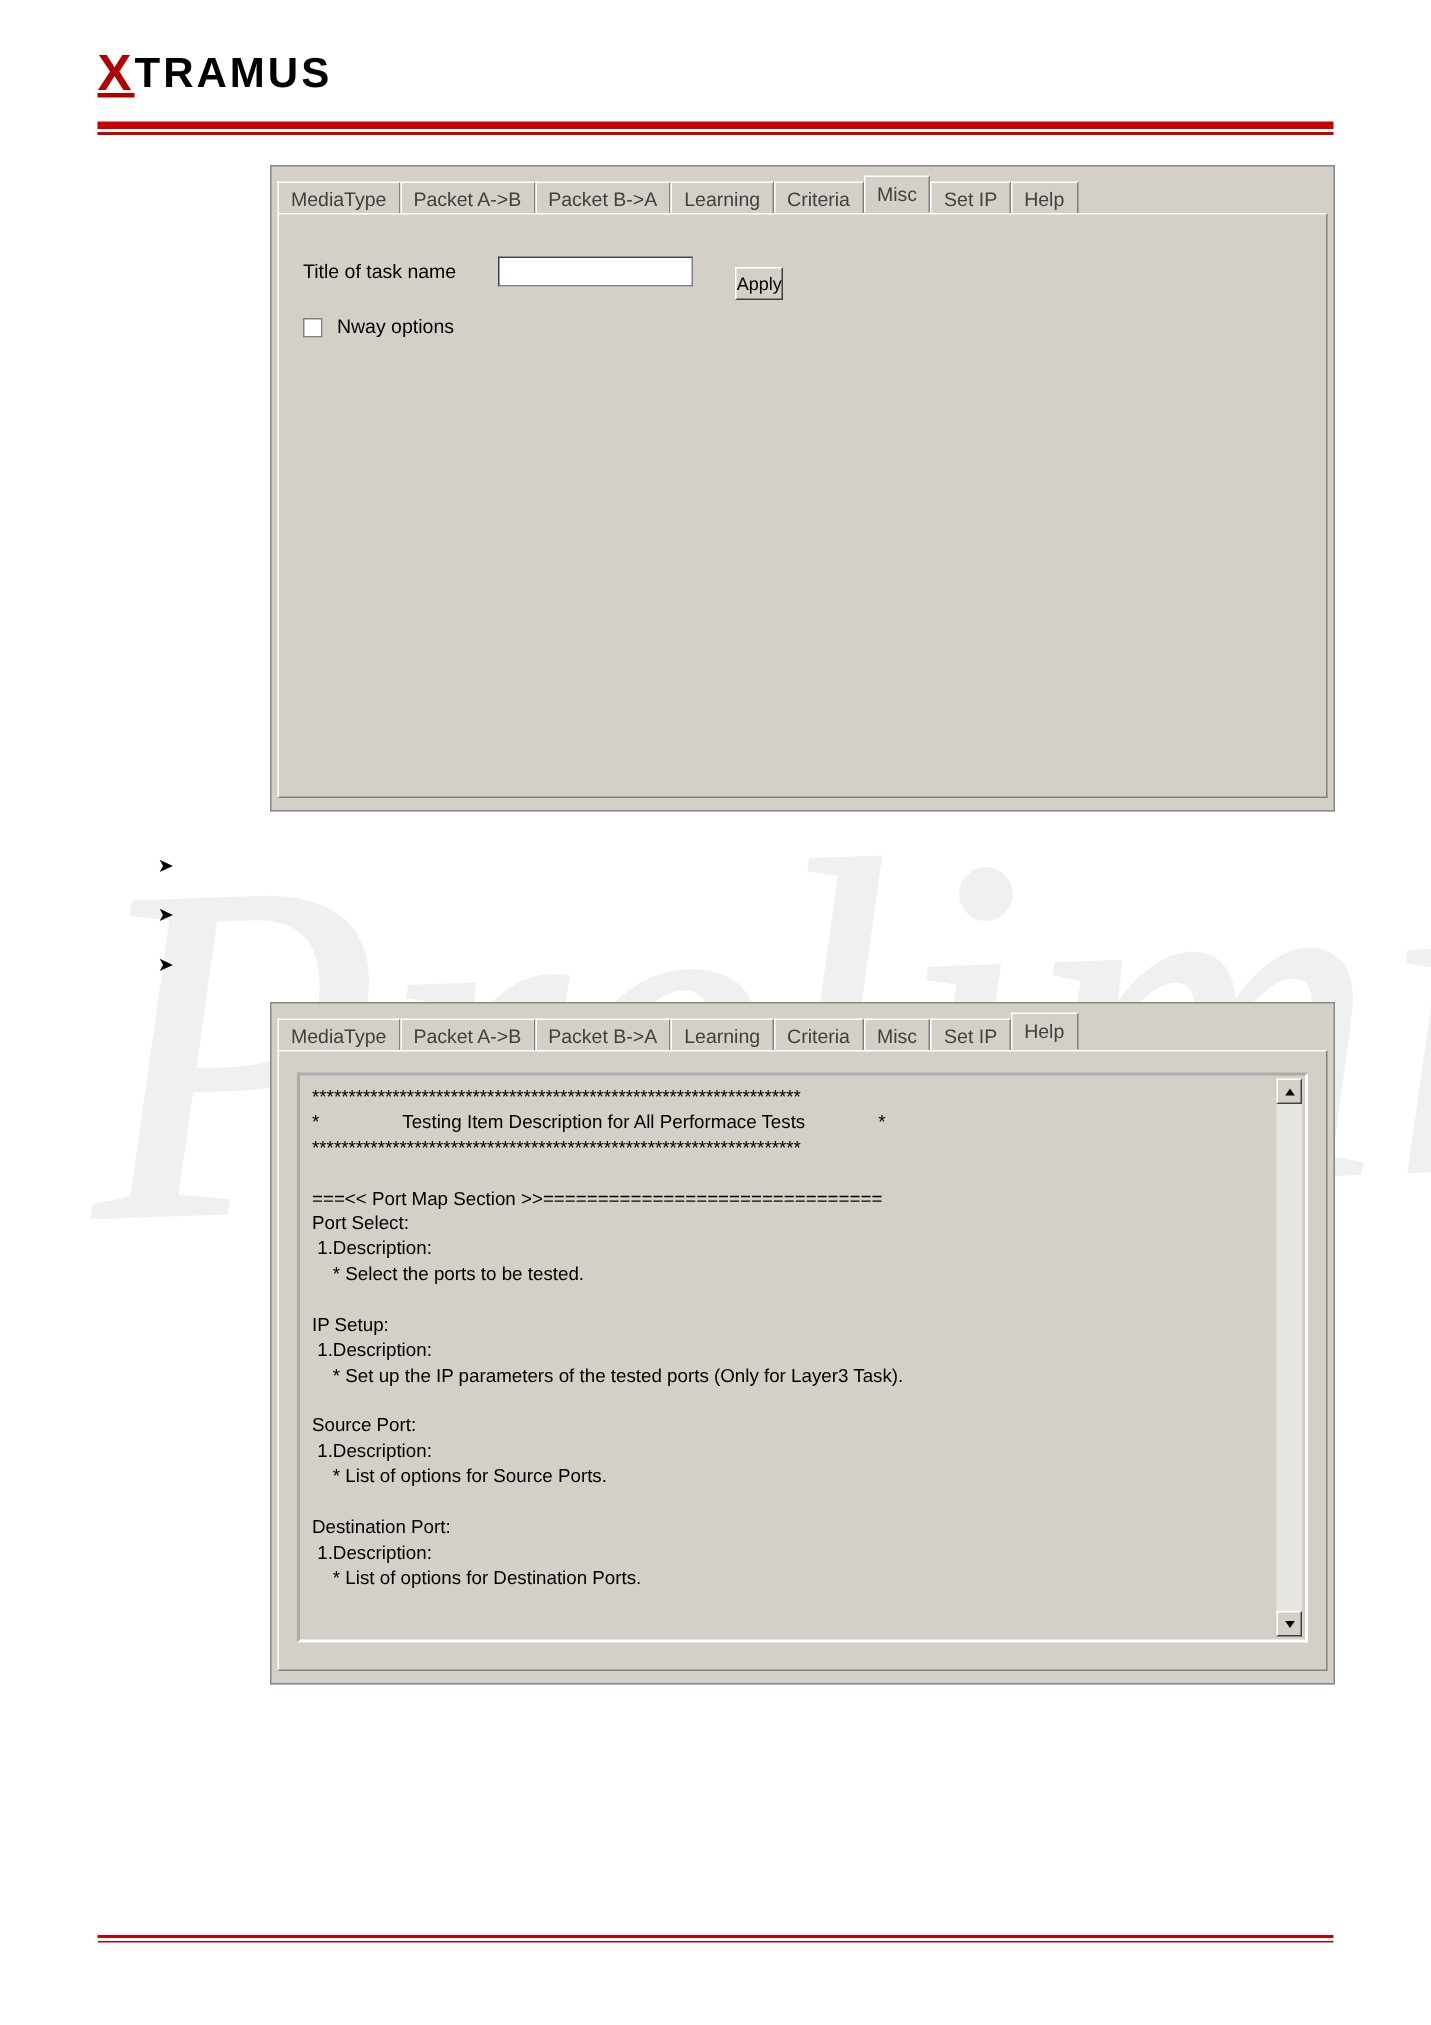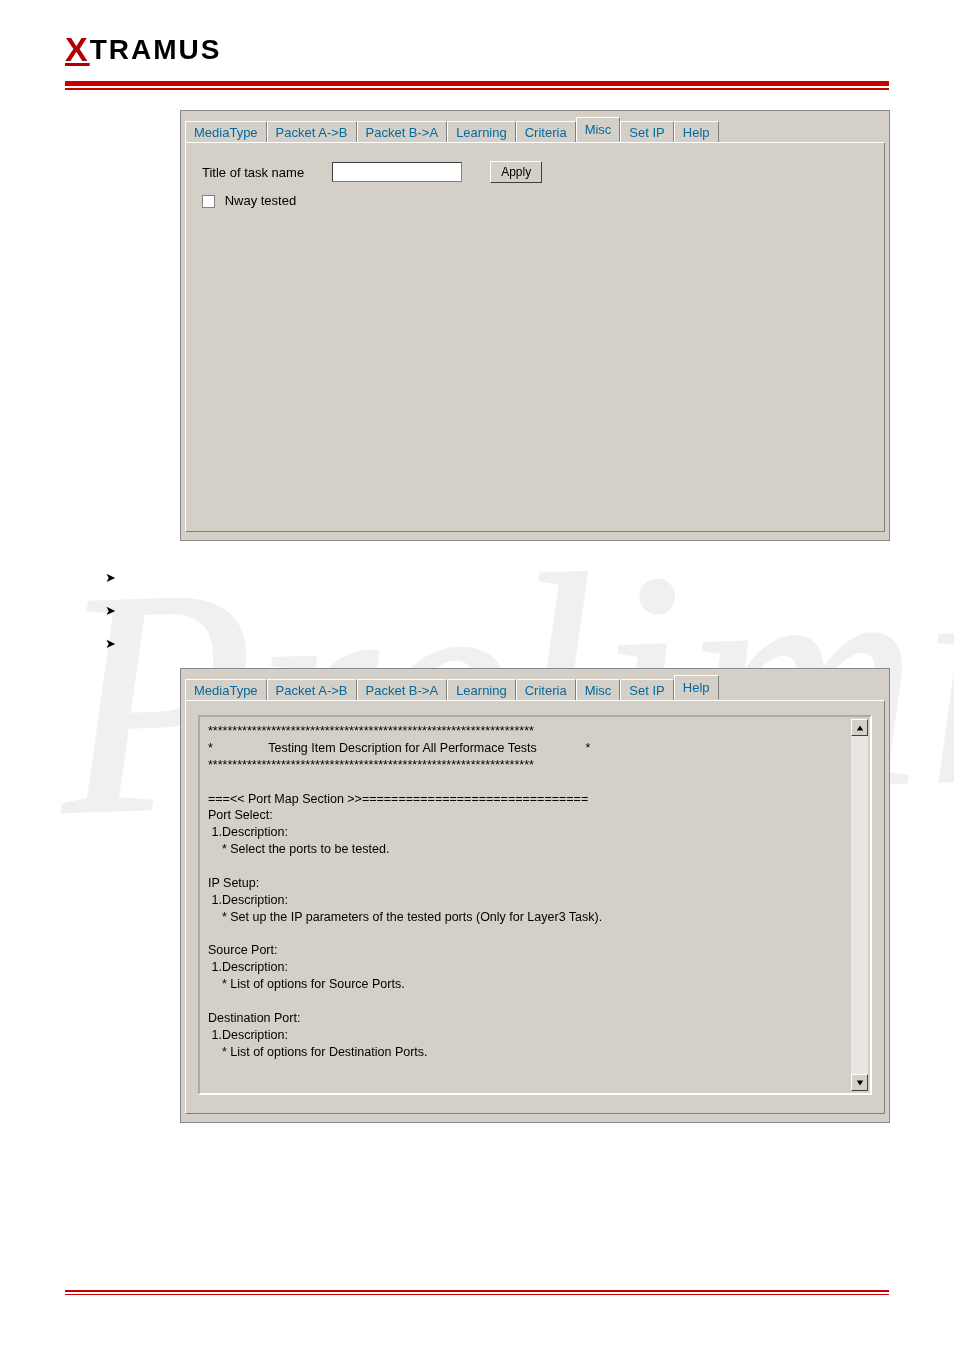--- a/index.html
+++ b/index.html
@@ -15,30 +15,30 @@
 
   
   .watermark { position:absolute; left:50%; top:50%; transform:translate(-50%,-55%) rotate(-2deg); pointer-events:none; z-index:0; opacity:0.22; }
   .watermark svg { width:1000px; height:900px; }
 
   .content { position:relative; z-index:1; padding:20px 65px 0 65px; }
 
   
   .panel-wrap { margin-left:115px; }
   .panel { width:710px; background:#d4d0c8; border:1px solid #888; }
-  .tabs { display:flex; align-items:flex-end; padding:6px 4px 0 4px; font-size:13px; font-family:Tahoma,Arial,sans-serif; color:#0369a1; }
+  .tabs { display:flex; align-items:flex-end; padding:6px 4px 0 4px; font-size:13px; font-family:Tahoma,Arial,sans-serif; color:#404040; }
   .tab { padding:3px 8px 3px 8px; border:1px solid #fff; border-right-color:#808080; border-bottom-color:#d4d0c8; background:#d4d0c8; margin-right:0; position:relative; top:1px; cursor:default; }
   .tab:not(.active){ border-bottom-color:#fff; top:2px; }
   .tab.active { border-bottom-color:#d4d0c8; z-index:2; font-weight:normal; padding-top:4px; padding-bottom:4px; top:0; }
   .tab-body { border:1px solid #fff; border-right-color:#808080; border-bottom-color:#808080; margin:0 4px 8px 4px; background:#d4d0c8; position:relative; }
 
   .misc-body { height:390px; padding:18px 16px; font-size:13px; font-family:Tahoma,Arial,sans-serif; color:#000; }
   .row1 { display:flex; align-items:center; gap:28px; margin-bottom:10px; }
   .txtin { width:130px; height:20px; border:1px solid #808080; border-top-color:#404040; border-left-color:#404040; background:#fff; font-size:12px; padding:1px 3px; }
-  .btn { height:22px; padding:0 10px; font-size:12px; background:#d4d0c8; border:1px solid #fff; border-right-color:#404040; border-bottom-color:#404040; cursor:default; }
+  .btn { height:22px; padding:0 0; font-size:12px; background:#d4d0c8; border:1px solid #fff; border-right-color:#404040; border-bottom-color:#404040; cursor:default;margin-top:17px; }
   .chk { width:13px; height:13px; border:1px solid #808080; background:#fff; display:inline-block; vertical-align:middle; margin-right:6px; }
 
   .bullets { margin:28px 0 0 40px; font-size:15px; font-family:"Times New Roman",serif; color:#000; }
   .bullets li { list-style:none; margin-bottom:16px; }
   .bullets li::before { content:"\27A4"; margin-right:14px; font-size:13px; color:#000; display:inline-block; width:12px; }
 
   .help-body { padding:14px 12px 18px 12px; font-family:Verdana,Tahoma,sans-serif; font-size:12.5px; color:#000; }
   .help-text { background:#d4d0c8; border:2px inset #fff; padding:6px 8px 6px 8px; height:380px; overflow:hidden; position:relative; }
   .help-text pre { font-family:Verdana,Tahoma,sans-serif; font-size:12.5px; white-space:pre; line-height:1.35; }
   .scroll { position:absolute; right:2px; top:2px; bottom:2px; width:17px; background:#d4d0c8; display:flex; flex-direction:column; justify-content:space-between; }
@@ -76,21 +76,21 @@
         <div class="tab">Help</div>
       </div>
       <div class="tab-body misc-body">
         <div class="row1">
           <span>Title of task name</span>
           <input class="txtin" type="text" style="">
           <button class="btn">Apply</button>
         </div>
         <div>
           <span class="chk"></span>
-          <span>Nway tested</span>
+          <span>Nway options</span>
         </div>
       </div>
     </div>
   </div>
 
   <ul class="bullets">
     <li></li>
     <li></li>
     <li></li>
   </ul>

